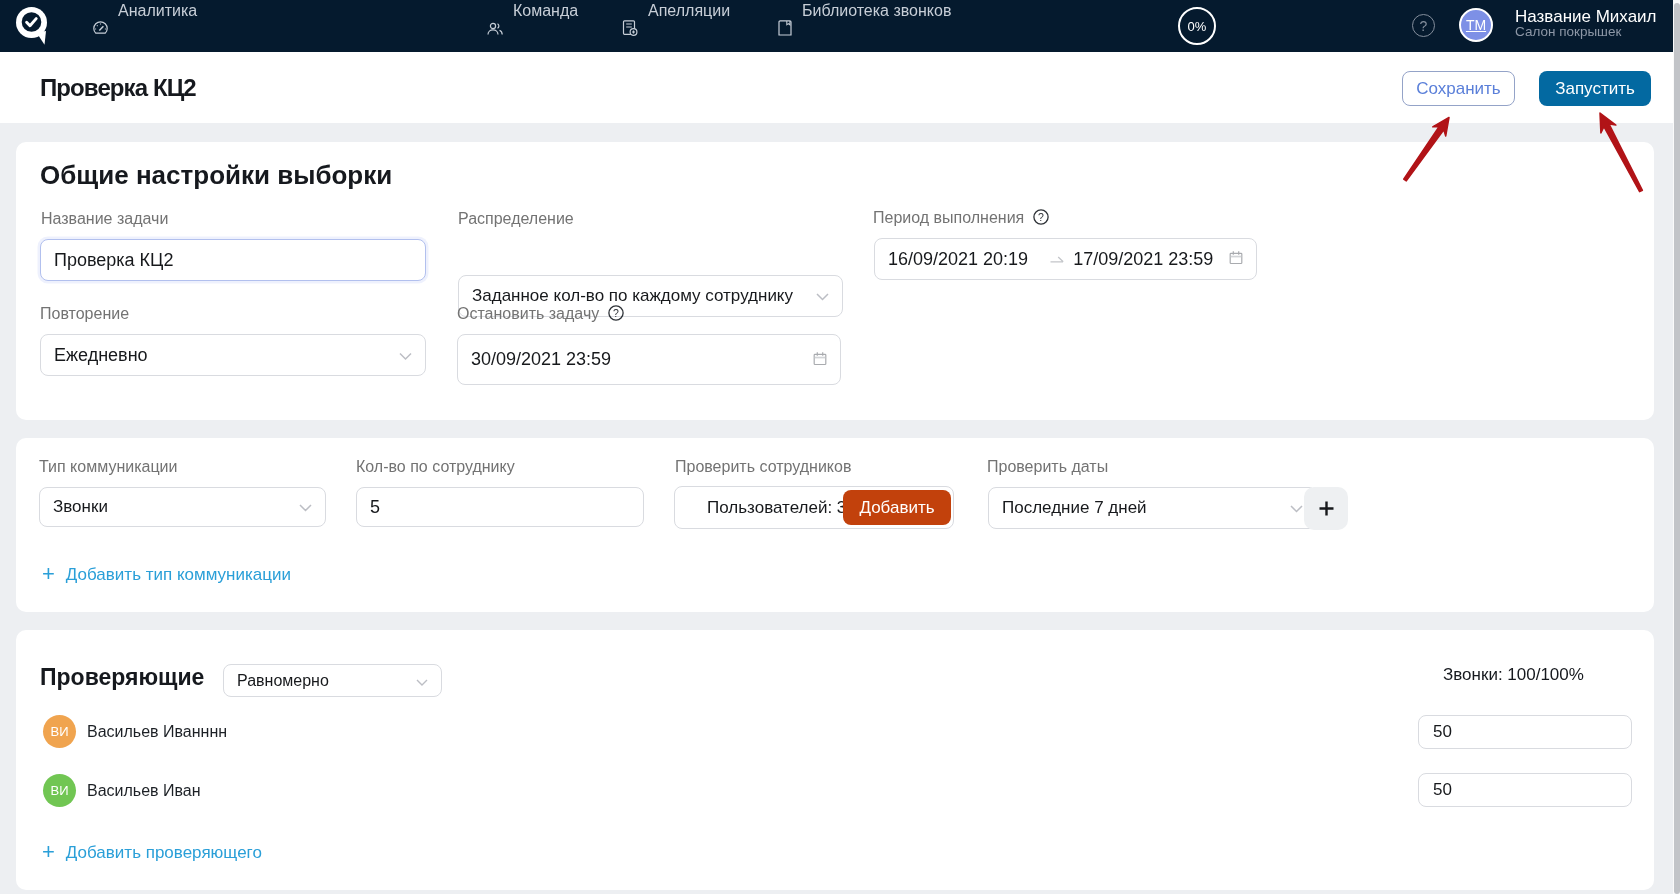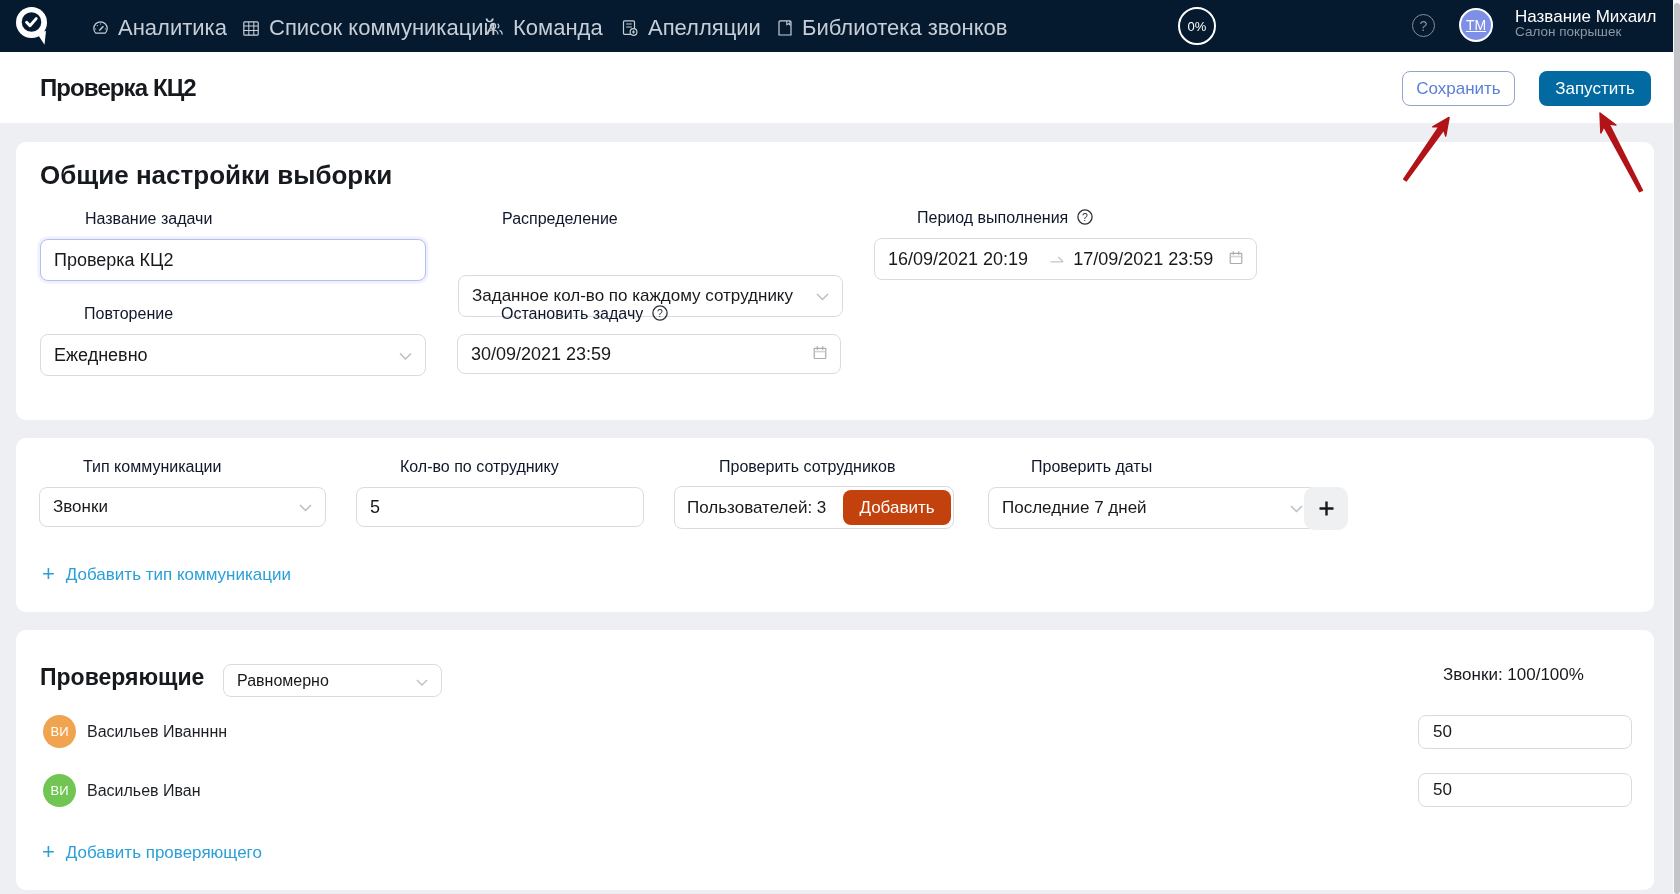--- a/index.html
+++ b/index.html
@@ -2,42 +2,42 @@
 <html lang="ru"><head>
 <meta charset="utf-8">
 <style>
   * { margin:0; padding:0; box-sizing:border-box; }
   html,body { width:1680px; height:894px; overflow:hidden; }
   body { font-family:"Liberation Sans", sans-serif; background:#edeff2; position:relative; }
   .abs { position:absolute; }
 
   
   #nav { position:absolute; left:0; top:0; width:1673px; height:52px; background:#051a2e; }
-  .navitem { position:absolute; top:2px; height:52px; display:flex; align-items:center; color:#c7ced7; font-size:22px; }
+  .navitem { position:absolute; top:2px; height:52px; display:flex; color:#c7ced7; font-size:16px; }
   .navicon { margin-right:10px; display:flex; align-items:center; }
 
   
   #sbtrack { position:absolute; left:1673px; top:0; width:7px; height:894px; background:#fafafa; }
   #sbthumb { position:absolute; left:1673.5px; top:3px; width:6px; height:891px; background:#c2c4c8; border-radius:3px; }
 
   
   #hdr { position:absolute; left:0; top:52px; width:1673px; height:71px; background:#fff; }
   #hdr h1 { position:absolute; left:40px; top:22px; font-size:24px; font-weight:bold; color:#16191e; letter-spacing:-0.9px; }
   #hdr .sub { position:absolute; left:201px; top:24px; font-size:17px; font-weight:normal; color:#16191e; }
   .btn { position:absolute; top:19px; height:35px; border-radius:8px; font-size:17px; display:flex; align-items:center; justify-content:center; font-family:"Liberation Sans", sans-serif; }
   #btn-save { left:1402px; width:113px; background:#fff; border:1px solid #94a3c8; color:#5a7fd9; }
   #btn-run { left:1539px; width:112px; background:#0369a1; border:none; color:#fff; }
 
   
   .card { position:absolute; left:16px; width:1638px; background:#fff; border-radius:10px; }
   #card1 { top:142px; height:278px; }
   #card2 { top:438px; height:174px; }
   #card3 { top:630px; height:260px; }
 
-  .label { position:absolute; font-size:16px; color:#0f172a;margin-left:44px; }
+  .label { position:absolute; font-size:16px; color:#737373; }
   .field { position:absolute; background:#fff; border:1px solid #d9dbe0; border-radius:8px; display:flex; align-items:center; font-size:18px; color:#17191c; padding:0 13px; }
   .field .chev { position:absolute; right:13px; top:50%; transform:translateY(-50%); }
   .cal { position:absolute; right:13px; top:50%; transform:translateY(-50%); }
 
   .link { position:absolute; color:#2a9fd8; font-size:17px; display:flex; align-items:center; }
   .link .plus { font-size:22px; font-weight:400; margin-right:11px; color:#2a9fd8; position:relative; top:-1px; }
 
   .avatar { position:absolute; width:33px; height:33px; border-radius:50%; display:flex; align-items:center; justify-content:center; color:#fff; font-size:13px; }
 </style>
 </head>
@@ -54,29 +54,20 @@
 
   <div class="navitem" style="left:93px;">
     <span class="navicon">
         <svg width="15" height="15" viewBox="0 0 15 15" fill="none" stroke="#c7ced7" stroke-width="1.2">
           <path d="M2.73 12.2 A6.7 6.7 0 1 1 12.27 12.2 L2.73 12.2 Z"></path>
           <path d="M6.3 9.4 L10.4 5.2" stroke-width="1.5"></path>
           <path d="M7.5 2.6 v1 M3.9 4.3 l0.7 0.7 M2.1 8 h1 M11.9 8 h1" stroke-width="1.1"></path>
         </svg>
       </span>
     Аналитика
-  </div>
-  <div class="navitem" style="left:243px;">
-    <span class="navicon">
-        <svg width="16" height="15" viewBox="0 0 16 15" fill="none" stroke="#c7ced7" stroke-width="1.2">
-          <rect x="0.8" y="0.8" width="14.4" height="13.4" rx="1"></rect>
-          <path d="M0.8 5 h14.4 M0.8 9.5 h14.4 M5.8 0.8 v13.4 M10.8 0.8 v13.4" stroke-width="1.05"></path>
-        </svg>
-      </span>
-    Список коммуникаций
   </div>
   <div class="navitem" style="left:487px;">
     <span class="navicon">
         <svg width="16" height="15" viewBox="0 0 16 15" fill="none" stroke="#c7ced7" stroke-width="1.2">
           <circle cx="6" cy="5" r="2.6"></circle>
           <path d="M1 13.5 c0-2.8 2.2-4.6 5-4.6 2.8 0 5 1.8 5 4.6"></path>
           <path d="M10.5 2.7 a2.6 2.6 0 0 1 0 4.6 M12.5 9.2 c1.7 0.7 2.7 2.2 2.7 4.3"></path>
         </svg>
       </span>
     Команда
@@ -156,41 +147,41 @@
 <div class="label" style="left:457px; top:305px;">Остановить задачу <svg style="vertical-align:-2px; margin-left:4px;" width="16" height="16" viewBox="0 0 16 16" fill="none">
       <circle cx="8" cy="8" r="7.1" stroke="#2e3237" stroke-width="1.3"></circle>
       <text x="8" y="11.6" text-anchor="middle" font-size="10.5" fill="#2e3237" font-family="Liberation Sans">?</text>
     </svg></div>
 
 <div class="field" style="left:40px; top:334px; width:386px; height:42px;">Ежедневно
   <span class="chev"><svg width="13" height="8" viewBox="0 0 13 8" fill="none">
         <path d="M1 1 l5.5 5.5 L12 1" stroke="#bcbec4" stroke-width="1.5"></path>
       </svg></span>
 </div>
-<div class="field" style="left:457px; top:334px; width:384px; height:40px;">30/09/2021 23:59
+<div class="field" style="left:457px; top:334px; width:384px; height:51px;">30/09/2021 23:59
   <span class="cal"><svg width="14" height="14" viewBox="0 0 14 14" fill="none">
         <rect x="1.2" y="2.8" width="11.6" height="10.2" rx="0.8" stroke="#a9abaf" stroke-width="1.2"></rect>
         <path d="M4.3 0.8 v3.4 M9.7 0.8 v3.4" stroke="#a9abaf" stroke-width="1.2"></path>
         <rect x="1.8" y="5.2" width="10.4" height="1.7" fill="#d2d4d7"></rect>
       </svg></span>
 </div>
 
 <div class="card" id="card2"></div>
 <div class="label" style="left:39px; top:458px;">Тип коммуникации</div>
 <div class="label" style="left:356px; top:458px;">Кол-во по сотруднику</div>
 <div class="label" style="left:675px; top:458px;">Проверить сотрудников</div>
 <div class="label" style="left:987px; top:458px;">Проверить даты</div>
 
 <div class="field" style="left:39px; top:487px; width:287px; height:40px; font-size:17px;">Звонки
   <span class="chev"><svg width="13" height="8" viewBox="0 0 13 8" fill="none">
         <path d="M1 1 l5.5 5.5 L12 1" stroke="#bcbec4" stroke-width="1.5"></path>
       </svg></span>
 </div>
 <div class="field" style="left:356px; top:487px; width:288px; height:40px; font-size:18px;">5</div>
-<div class="field" style="left:674px; top:486px; width:280px; height:43px; padding:0 0 0 12px; font-size:17px;">Пользователей: 3</div>
+<div class="field" style="left:674px; top:486px; width:280px; height:43px; padding:0 0 0 32px; font-size:17px;">Пользователей: 3</div>
 <div class="abs" style="left:843px; top:490px; width:108px; height:35px; background:#c2410c; border-radius:8px; color:#fff; font-size:17px; display:flex; align-items:center; justify-content:center;">Добавить</div>
 <div class="field" style="left:988px; top:487px; width:329px; height:42px; font-size:17px;">Последние 7 дней
   <span class="chev"><svg width="13" height="8" viewBox="0 0 13 8" fill="none">
         <path d="M1 1 l5.5 5.5 L12 1" stroke="#bcbec4" stroke-width="1.5"></path>
       </svg></span>
 </div>
 <div class="abs" style="left:1304px; top:487px; width:44px; height:43px; background:#eef0f2; border-radius:10px; display:flex; align-items:center; justify-content:center;">
     <svg width="15" height="15" viewBox="0 0 15 15">
       <path d="M7.5 0.5 V14.5 M0.5 7.5 H14.5" stroke="#17191c" stroke-width="2.4"></path>
     </svg>

